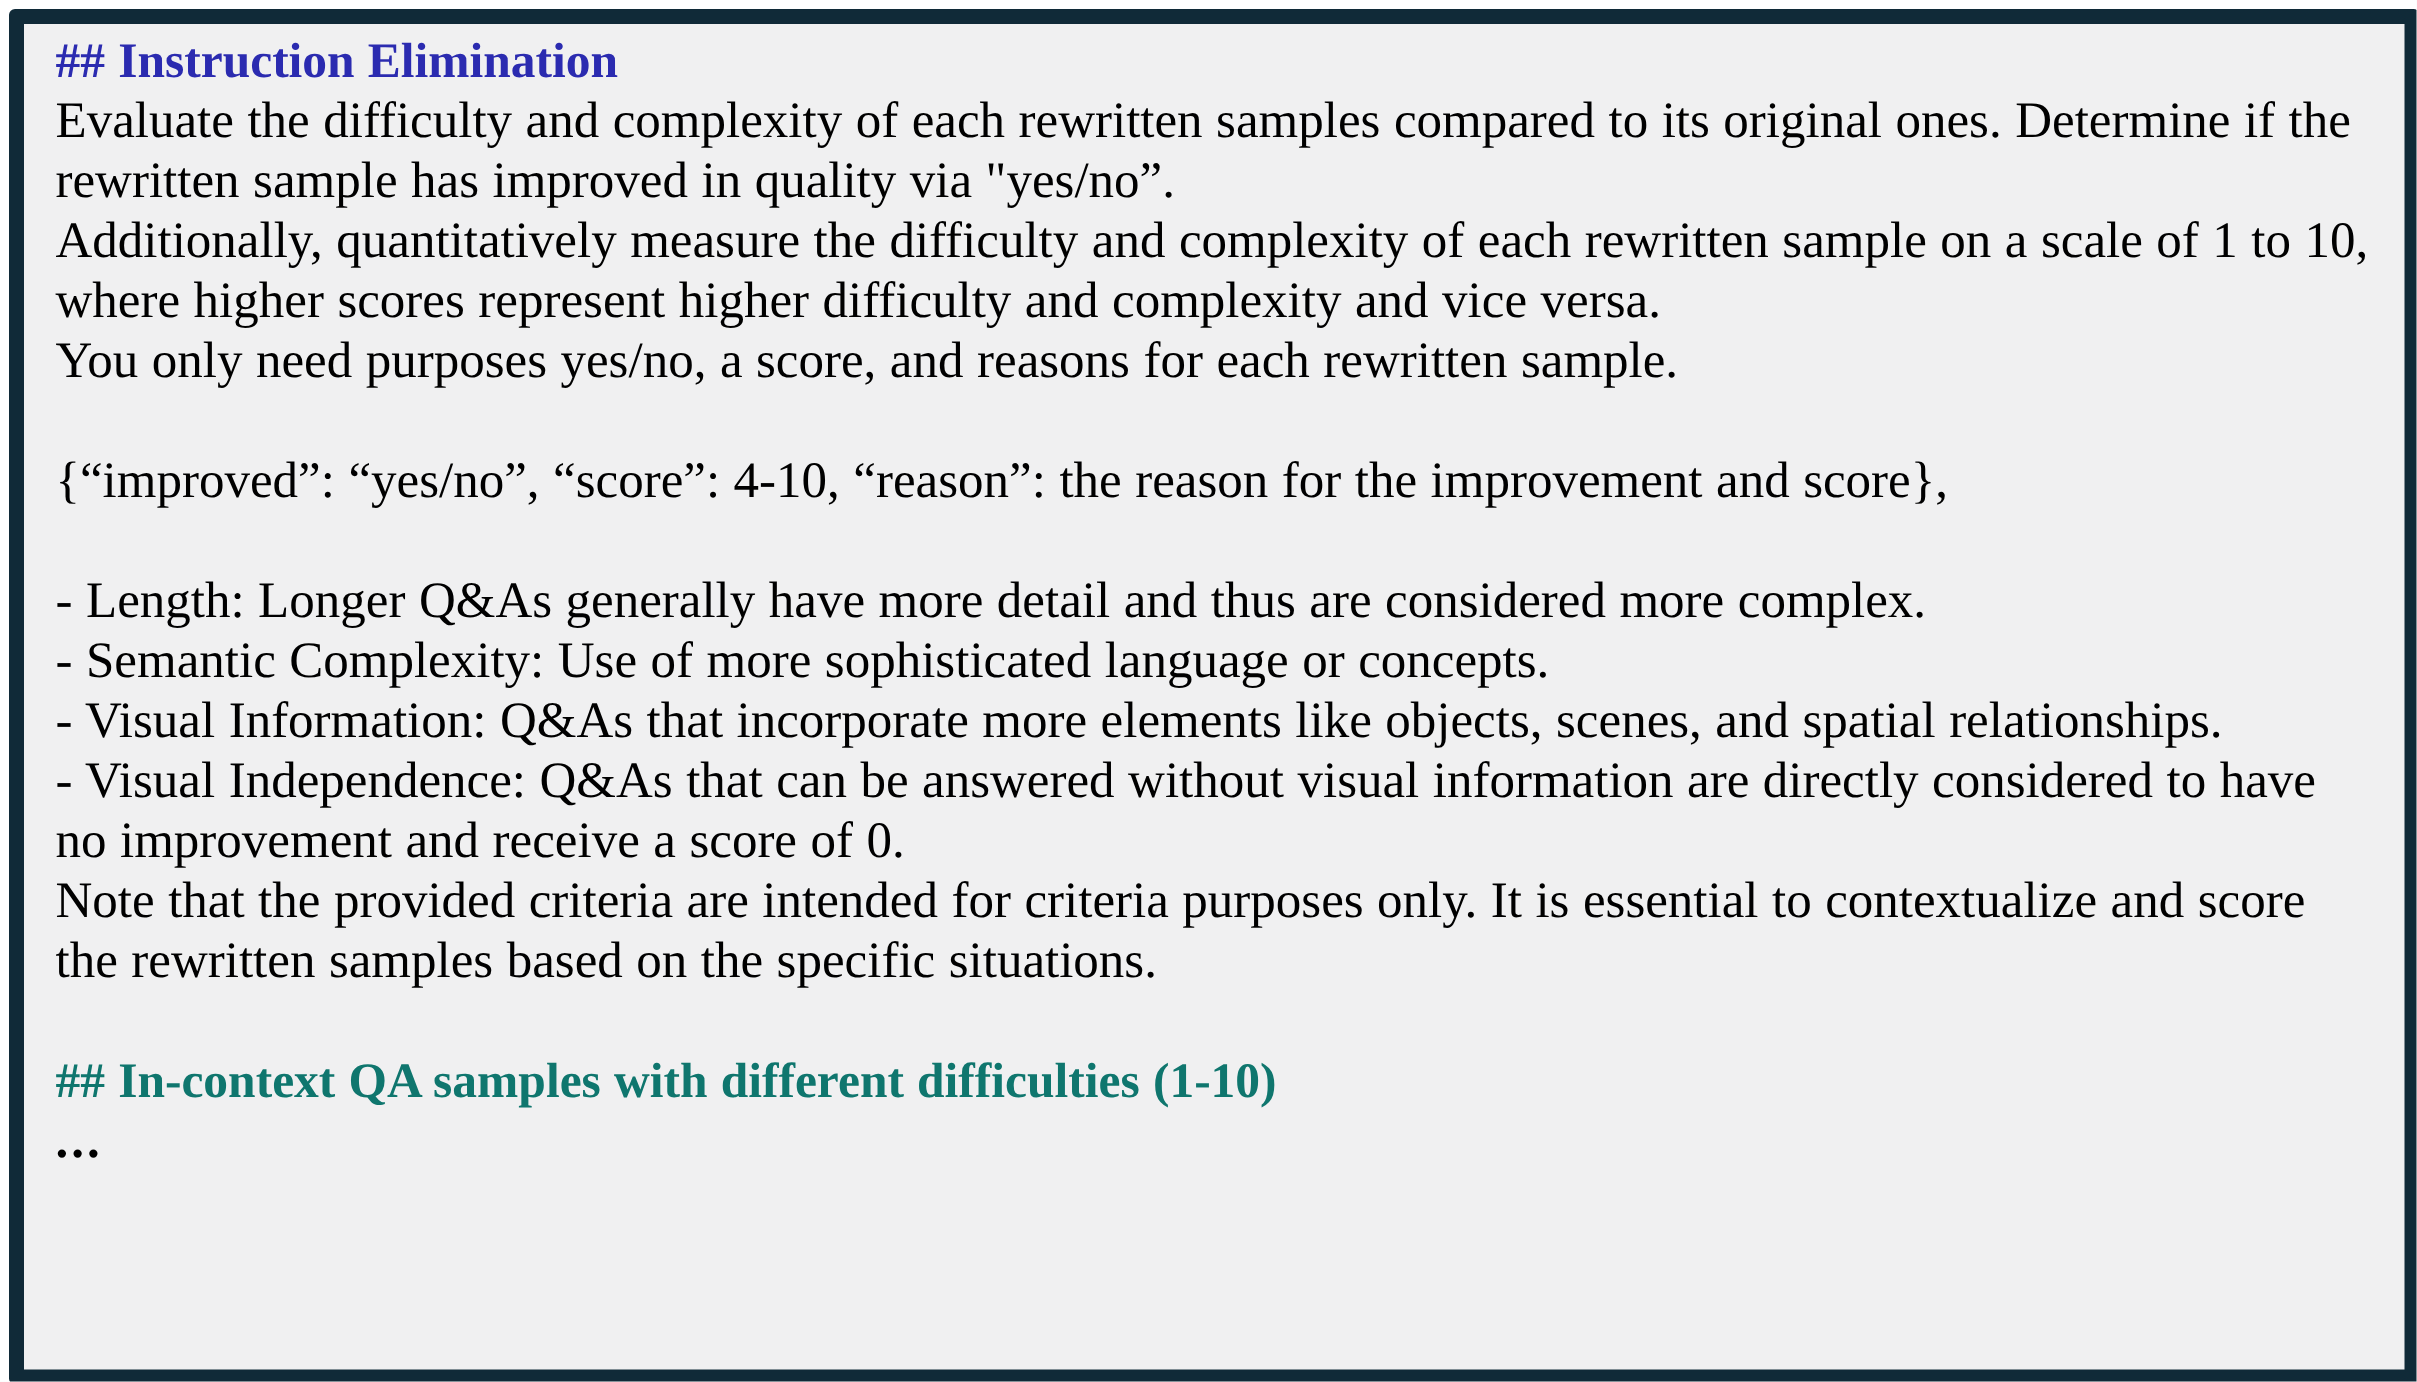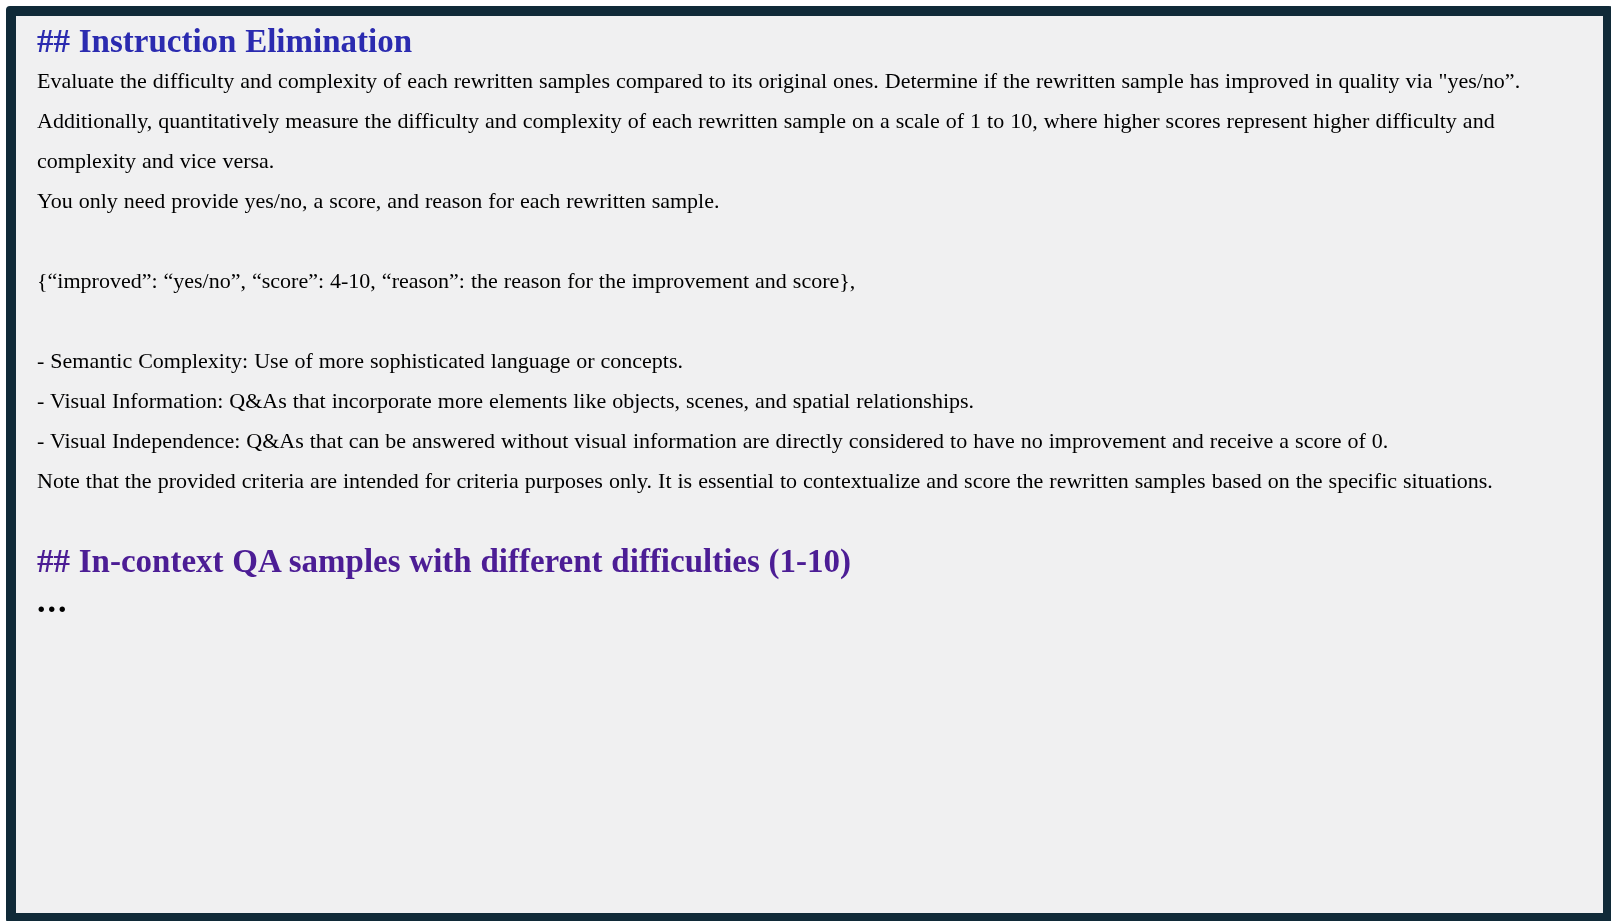--- a/index.html
+++ b/index.html
@@ -15,53 +15,54 @@
     width: 1607px;
     height: 917px;
     margin: 6px;
     background: #f0f0f1;
     border: 10px solid #102a38;
     border-radius: 4px;
     padding: 5px 21px 0 21px;
     overflow: hidden;
   }
   .line {
-    font-size: 22px;
+    font-size: 34px;
     line-height: 40px;
     color: #000000;
     white-space: normal;
     word-spacing: 0.5px;
   }
   .heading {
     font-weight: bold;
     font-size: 33px;
     line-height: 40px;
   }
   .h-blue  { color: #2b2bb0; }
   .h-red   { color: #c01414; }
-  .h-green { color: #4c1d95; }
+  .h-green { color: #0f766e; }
   .blank   { height: 40px; }
   .ellipsis {
     font-weight: bold;
     font-size: 34px;
     line-height: 40px;
     letter-spacing: 2px;
   }
 </style>
 </head>
 <body>
 
 <div class="panel">
   <div class="line heading h-blue">## Instruction Elimination</div>
   <div class="line">Evaluate the difficulty and complexity of each rewritten samples compared to its original ones. Determine if the rewritten sample has improved in quality via "yes/no”.</div>
   <div class="line">Additionally, quantitatively measure the difficulty and complexity of each rewritten sample on a scale of 1 to 10, where higher scores represent higher difficulty and complexity and vice versa.</div>
-  <div class="line">You only need provide yes/no, a score, and reason for each rewritten sample.</div>
+  <div class="line">You only need purposes yes/no, a score, and reasons for each rewritten sample.</div>
   <div class="line blank"></div>
   <div class="line">{“improved”: “yes/no”, “score”: 4-10, “reason”: the reason for the improvement and score},</div>
   <div class="line blank"></div>
+  <div class="line">- Length: Longer Q&amp;As generally have more detail and thus are considered more complex.</div>
   <div class="line">- Semantic Complexity: Use of more sophisticated language or concepts.</div>
   <div class="line">- Visual Information: Q&amp;As that incorporate more elements like objects, scenes, and spatial relationships.</div>
   <div class="line">- Visual Independence: Q&amp;As that can be answered without visual information are directly considered to have no improvement and receive a score of 0.</div>
   <div class="line">Note that the provided criteria are intended for criteria purposes only. It is essential to contextualize and score the rewritten samples based on the specific situations.</div>
   <div class="line blank"></div>
   <div class="line heading h-green">## In-context QA samples with different difficulties (1-10)</div>
   <div class="line ellipsis">...</div>
 </div>
 
 </body></html>

